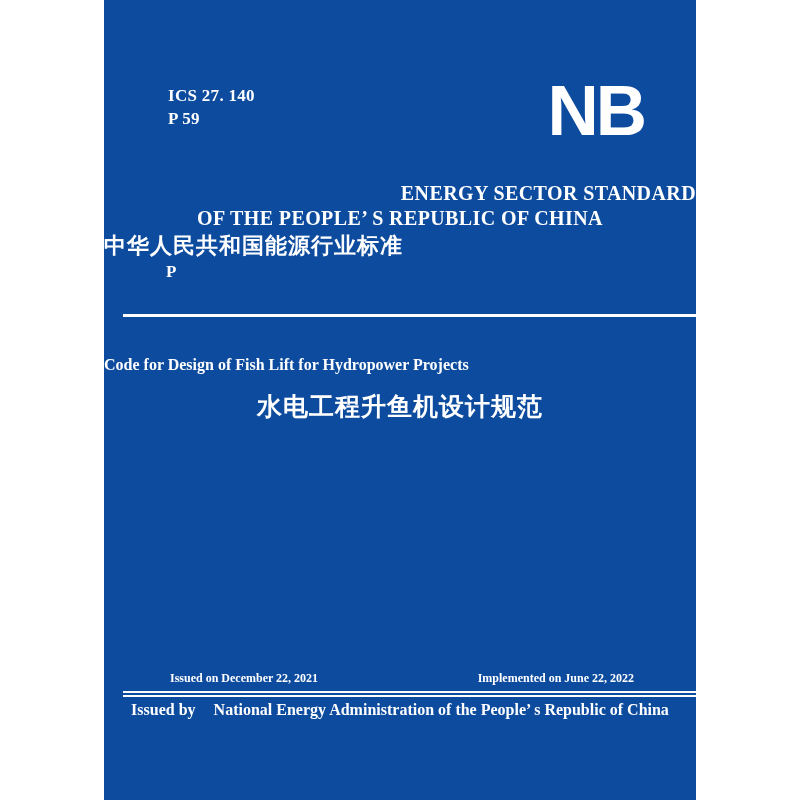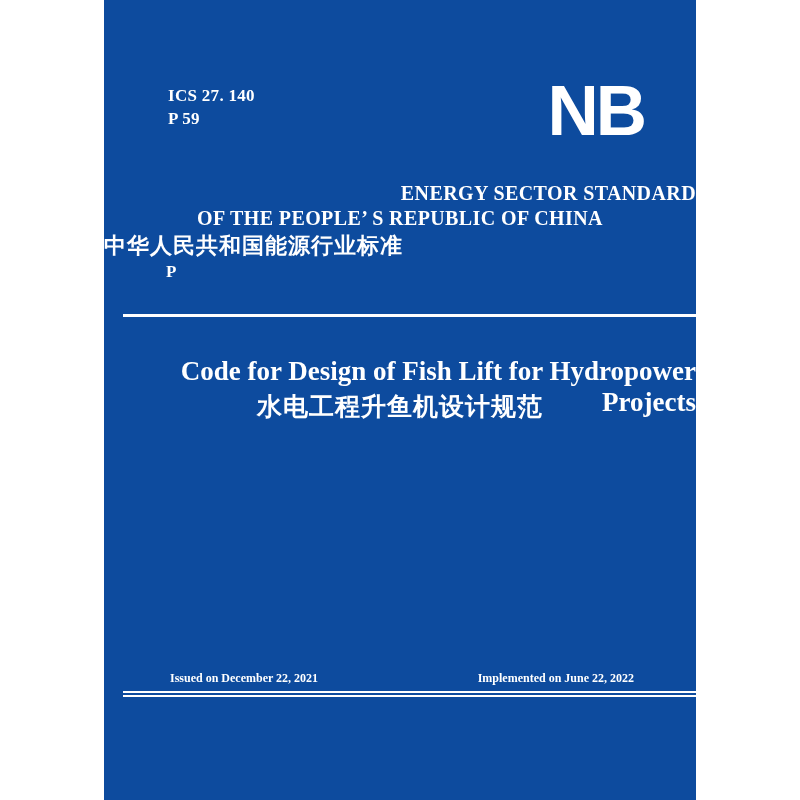--- a/index.html
+++ b/index.html
@@ -85,22 +85,22 @@
   .rule-top {
     left: 19px;
     right: 0;
     top: 314px;
     height: 3px;
     background: #ffffff;
   }
   .title-en {
     left: 0; right: 0;
     top: 356px;
-    text-align: right;
-    font-size: 27px;
+    text-align: left;
+    font-size: 16px;
     font-weight: bold;
   }
   .title-cn {
     left: 0; right: 0;
     top: 390px;
     text-align: center;
     font-family: "Liberation Sans", sans-serif;
     font-size: 25px;
     font-weight: bold;
     letter-spacing: 1px;
@@ -158,15 +158,18 @@
     <div class="abs title-en">Code for Design of Fish Lift for Hydropower Projects</div>
     <div class="abs title-cn">水电工程升鱼机设计规范</div>
 
     <div class="abs dates-row">
       <span>Issued on December 22, 2021</span>
       <span>Implemented on June 22, 2022</span>
     </div>
 
     <div class="abs rule-bottom"></div>
 
+    <div class="abs issued-by-row">
+      <span class="issued-by-label">Issued by</span><span>National Energy Administration of the People’ s Republic of China</span>
+    </div>
 
   </div>
 </div>
 
 </body></html>

